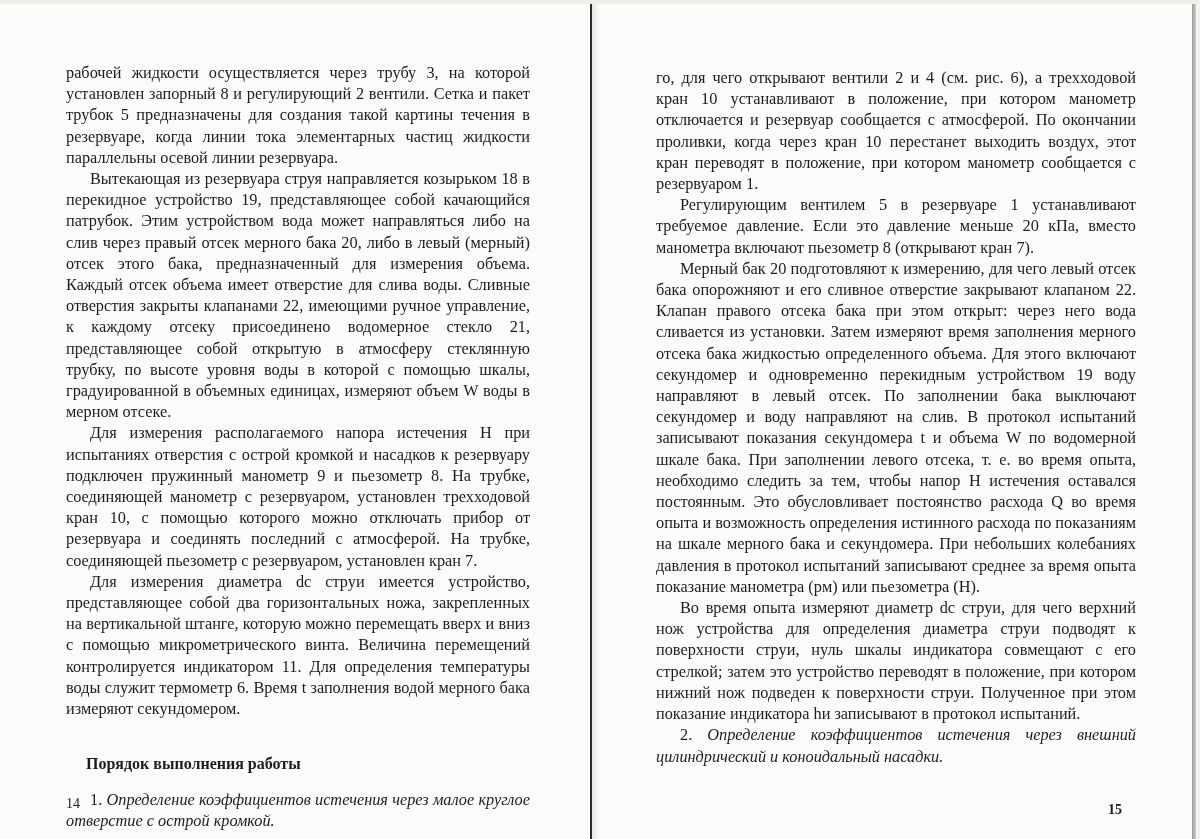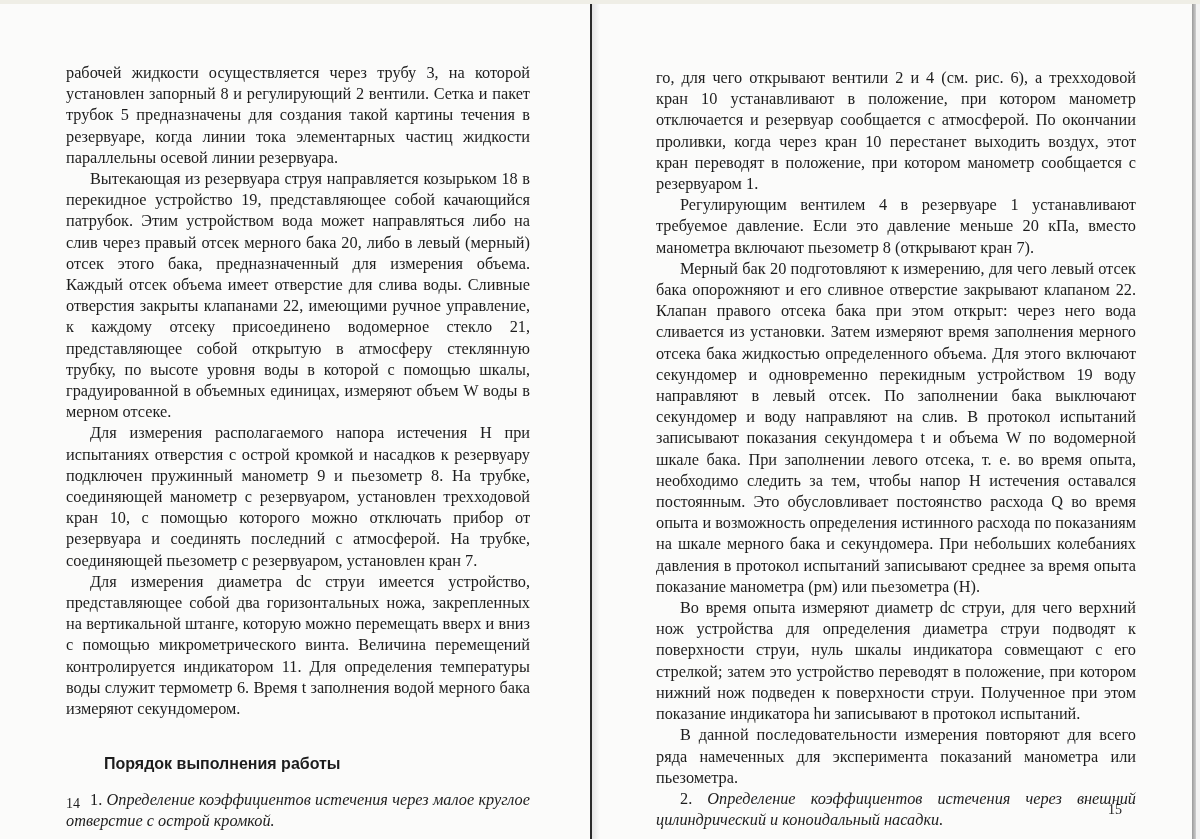--- a/index.html
+++ b/index.html
@@ -37,31 +37,31 @@
   .page.left { left: 66px; width: 464px; }
   .page.right { left: 656px; width: 480px; top: 67px; }
   .page p {
     margin: 0; text-align: justify;
     text-indent: 0;
   }
   .page p.ind { text-indent: 24px; }
   .page p.gap { }
   .page i { font-style: italic; }
   .heading {
-    font-family: Liberation Sans, sans-serif;
+    font-family: Liberation Serif, serif;
     font-weight: bold;
     font-size: 16px;
-    margin: 34px 0 14px 38px;
+    margin: 34px 0 14px 20px;
   }
   .pnum {
     position: absolute; font-size: 14px;
     font-family: "Liberation Serif", serif;
   }
   .pnum.left { left: 66px; top: 796px; }
-  .pnum.right { left: 1108px; top: 802px; }
+  .pnum.right { left: 1108px; top: 802px; font-weight: bold; }
 </style>
 </head>
 <body>
 
 <div class="top-edge"></div>
 <div class="spine"></div>
 <div class="spine-shadow"></div>
 <div class="right-edge"></div>
 <div class="right-edge-outer"></div>
 
@@ -71,20 +71,19 @@
   <p class="ind gap">Для измерения располагаемого напора истечения H при испытаниях отверстия с острой кромкой и насадков к резервуару подключен пружинный манометр 9 и пьезометр 8. На трубке, соединяющей манометр с резервуаром, установлен трехходовой кран 10, с помощью которого можно отключать прибор от резервуара и соединять последний с атмосферой. На трубке, соединяющей пьезометр с резервуаром, установлен кран 7.</p>
   <p class="ind gap">Для измерения диаметра dс струи имеется устройство, представляющее собой два горизонтальных ножа, закрепленных на вертикальной штанге, которую можно перемещать вверх и вниз с помощью микрометрического винта. Величина перемещений контролируется индикатором 11. Для определения температуры воды служит термометр 6. Время t заполнения водой мерного бака измеряют секундомером.</p>
   <div class="heading">Порядок выполнения работы</div>
   <p class="ind"><span>1.</span> <i>Определение коэффициентов истечения через малое круглое отверстие с острой кромкой.</i></p>
 
 </div>
 <div class="pnum left">14</div>
 
 <div class="page right">
   <p>го, для чего открывают вентили 2 и 4 (см. рис. 6), а трехходовой кран 10 устанавливают в положение, при котором манометр отключается и резервуар сообщается с атмосферой. По окончании проливки, когда через кран 10 перестанет выходить воздух, этот кран переводят в положение, при котором манометр сообщается с резервуаром 1.</p>
-  <p class="ind">Регулирующим вентилем 4 в резервуаре 1 устанавливают требуемое давление. Если это давление меньше 20 кПа, вместо манометра включают пьезометр 8 (открывают кран 7).</p>
+  <p class="ind">Регулирующим вентилем 5 в резервуаре 1 устанавливают требуемое давление. Если это давление меньше 20 кПа, вместо манометра включают пьезометр 8 (открывают кран 7).</p>
   <p class="ind">Мерный бак 20 подготовляют к измерению, для чего левый отсек бака опорожняют и его сливное отверстие закрывают клапаном 22. Клапан правого отсека бака при этом открыт: через него вода сливается из установки. Затем измеряют время заполнения мерного отсека бака жидкостью определенного объема. Для этого включают секундомер и одновременно перекидным устройством 19 воду направляют в левый отсек. По заполнении бака выключают секундомер и воду направляют на слив. В протокол испытаний записывают показания секундомера t и объема W по водомерной шкале бака. При заполнении левого отсека, т. е. во время опыта, необходимо следить за тем, чтобы напор H истечения оставался постоянным. Это обусловливает постоянство расхода Q во время опыта и возможность определения истинного расхода по показаниям на шкале мерного бака и секундомера. При небольших колебаниях давления в протокол испытаний записывают среднее за время опыта показание манометра (pм) или пьезометра (H).</p>
   <p class="ind gap">Во время опыта измеряют диаметр dс струи, для чего верхний нож устройства для определения диаметра струи подводят к поверхности струи, нуль шкалы индикатора совмещают с его стрелкой; затем это устройство переводят в положение, при котором нижний нож подведен к поверхности струи. Полученное при этом показание индикатора hи записывают в протокол испытаний.</p>
-  <p class="ind gap">В данной последовательности измерения повторяют для всего ряда намеченных для эксперимента показаний манометра или пьезометра.</p>
   <p class="ind gap"><span>2.</span> <i>Определение коэффициентов истечения через внешний цилиндрический и коноидальный насадки.</i></p>
 
 </div>
 <div class="pnum right">15</div>
 
 </body></html>

